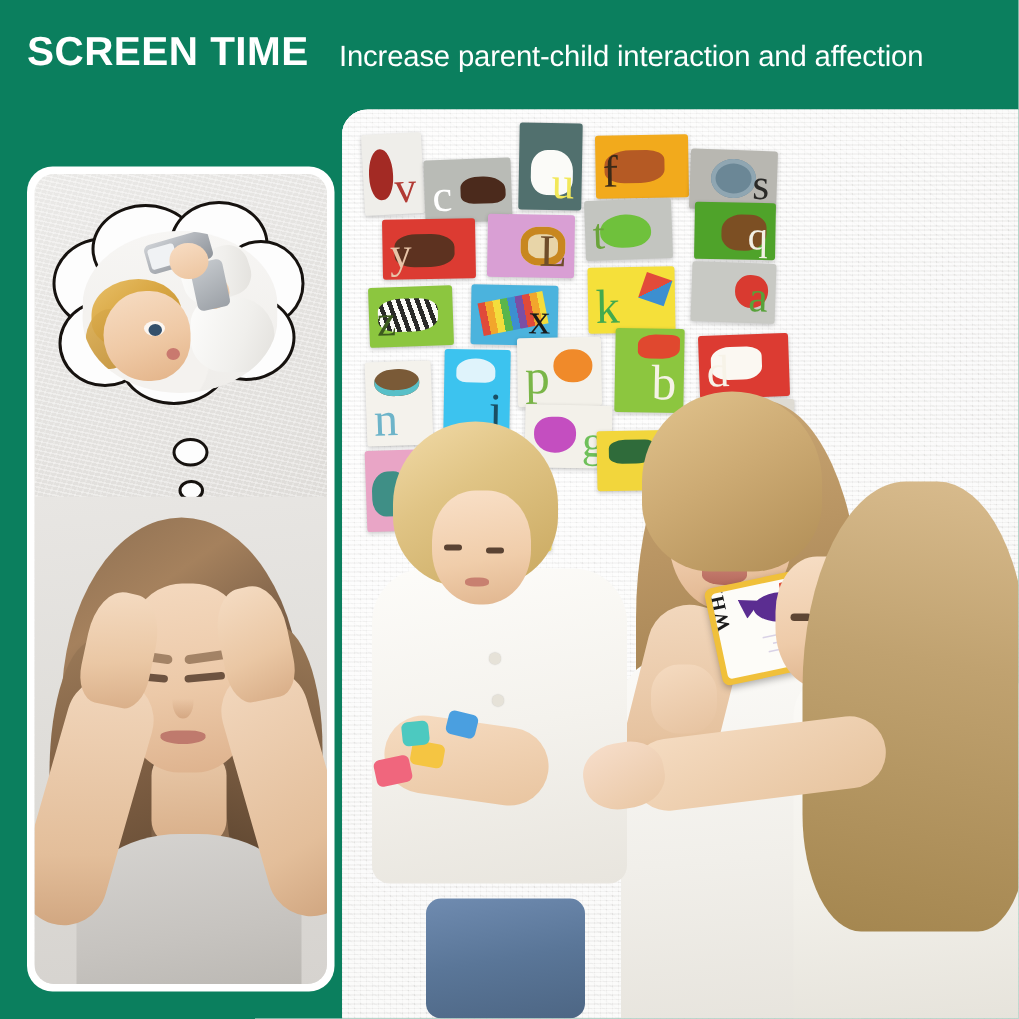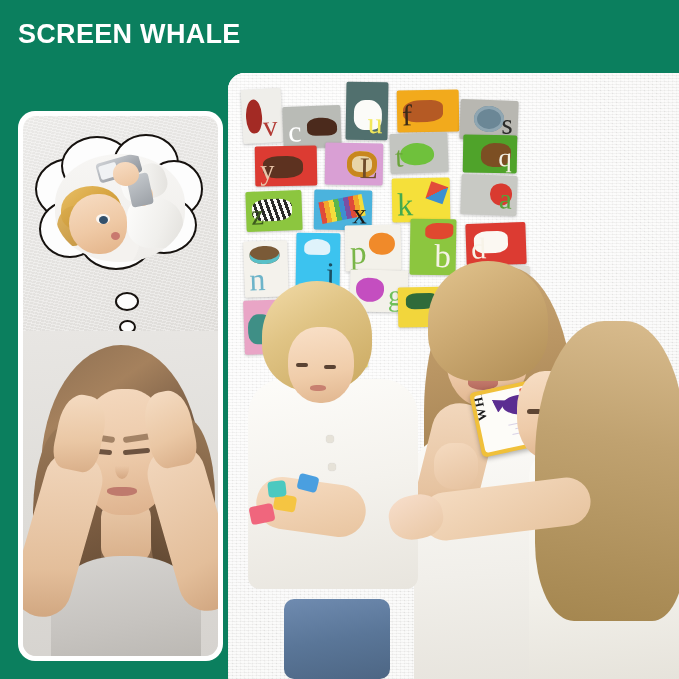--- a/index.html
+++ b/index.html
@@ -444,22 +444,23 @@
   }
   .whale-line{
     position:absolute; right:6px; height:1px; background:#d9d2e6; width:30px;
   }
 </style>
 </head>
 <body>
 
 <div id="header">
   <div id="title-block">
-    <div class="title-line">SCREEN WHALE</div>
+    <div class="title-line">SCREEN TIME</div>
   </div>
+  <div id="tagline">Increase parent-child interaction and affection</div>
 </div>
 
 <div id="left-panel">
   <div id="left-photo">
 
     <div id="thought-bubble">
       <div class="bub-lobe" style="left:0;top:24px;width:70px;height:62px;"></div>
       <div class="bub-lobe" style="left:26px;top:2px;width:72px;height:60px;"></div>
       <div class="bub-lobe" style="left:78px;top:0px;width:66px;height:58px;"></div>
       <div class="bub-lobe" style="left:110px;top:26px;width:58px;height:58px;"></div>

